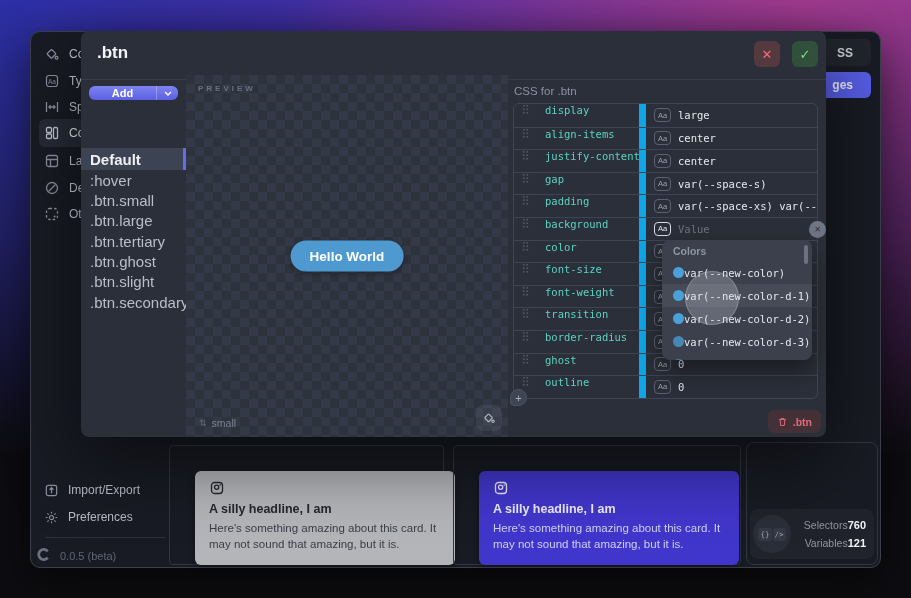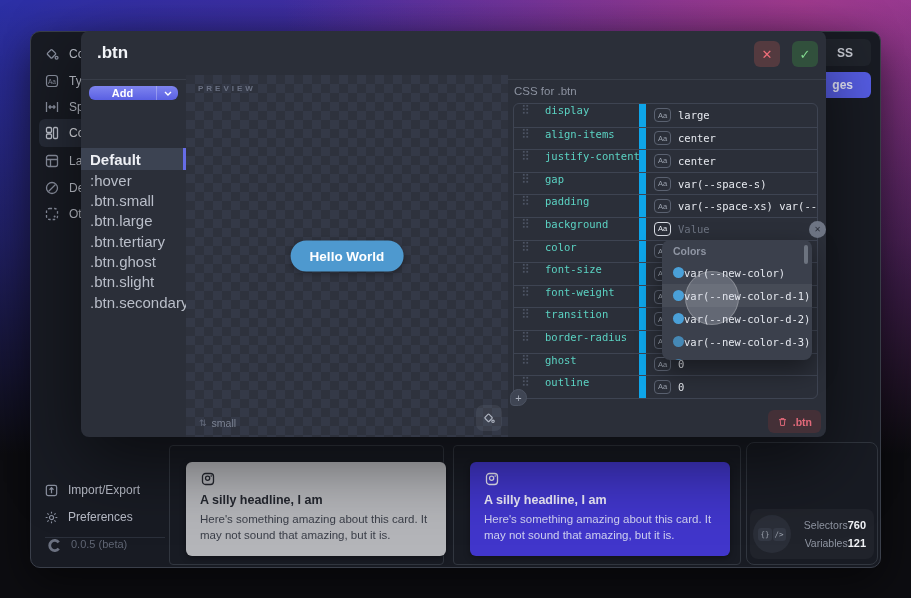--- a/index.html
+++ b/index.html
@@ -17,28 +17,28 @@
   .app{ position:absolute; left:30px; top:31px; width:851px; height:537px;
     background:#181b23; border:1px solid #3a3f4a; border-radius:10px;
     box-shadow:0 14px 44px rgba(0,0,0,.55); }
   .side-item{ position:absolute; left:8px; width:150px; height:24px; display:flex; align-items:center; gap:9px;
     color:#c3c7d1; font-size:12px; padding-left:5px; border-radius:6px; white-space:nowrap; overflow:hidden;}
   .side-item svg{ flex:0 0 auto; }
   .side-item.active{ background:#262b37; height:28px; color:#e8eaf0; }
   .side-foot{ position:absolute; left:8px; width:150px; height:24px; display:flex; align-items:flex-start; gap:9px;
     color:#b7bbc6; font-size:12px; padding-left:5px; white-space:nowrap;}
   .side-div{ position:absolute; left:14px; top:505px; width:120px; height:1px; background:#2b303b; }
-  .version{ position:absolute; left:16px; top:506px; width:150px; height:24px; display:flex; align-items:flex-start; gap:9px;
+  .version{ position:absolute; left:5px; top:506px; width:150px; height:24px; display:flex; align-items:flex-end; gap:9px;
     color:#5f6573; font-size:11px; }
   .hbtn{ position:absolute; right:9px; width:110px; border-radius:6px; display:flex; align-items:center;
     justify-content:flex-end; padding-right:18px; font-weight:bold; font-size:12px; }
   .hbtn.dark{ top:7px; height:27px; background:#20242c; color:#c9ccd4; }
   .hbtn.indigo{ top:40px; height:26px; background:#565de4; color:#e8e9fb; }
   
-  .cardbox{ position:absolute; top:413px; height:120px; border:1px solid #31363f; border-radius:4px; padding:16px; }
+  .cardbox{ position:absolute; top:413px; height:120px; border:1px solid #31363f; border-radius:4px; padding:25px; }
   .cardbox.one{ left:138px; width:275px; }
   .cardbox.two{ left:422px; width:288px; }
   .card{ width:260px; height:94px; border-radius:6px; padding:9px 14px; }
   .card.light{ background:#b4b5b9; color:#23262e; box-shadow:0 2px 6px rgba(0,0,0,.35); }
   .card.indigo{ background:#4136cb; color:#eceaf8; box-shadow:0 2px 6px rgba(0,0,0,.35); }
   .card h4{ font-size:12.5px; margin:6px 0 5px; }
   .card p{ font-size:11.5px; line-height:1.35; }
   .card.light p{ color:#3a3e48; }
   .card.indigo p{ color:#cfd0f0; }
   .statsbox{ position:absolute; left:715px; top:410px; width:132px; height:123px; border:1px solid #31363f; border-radius:8px; }

